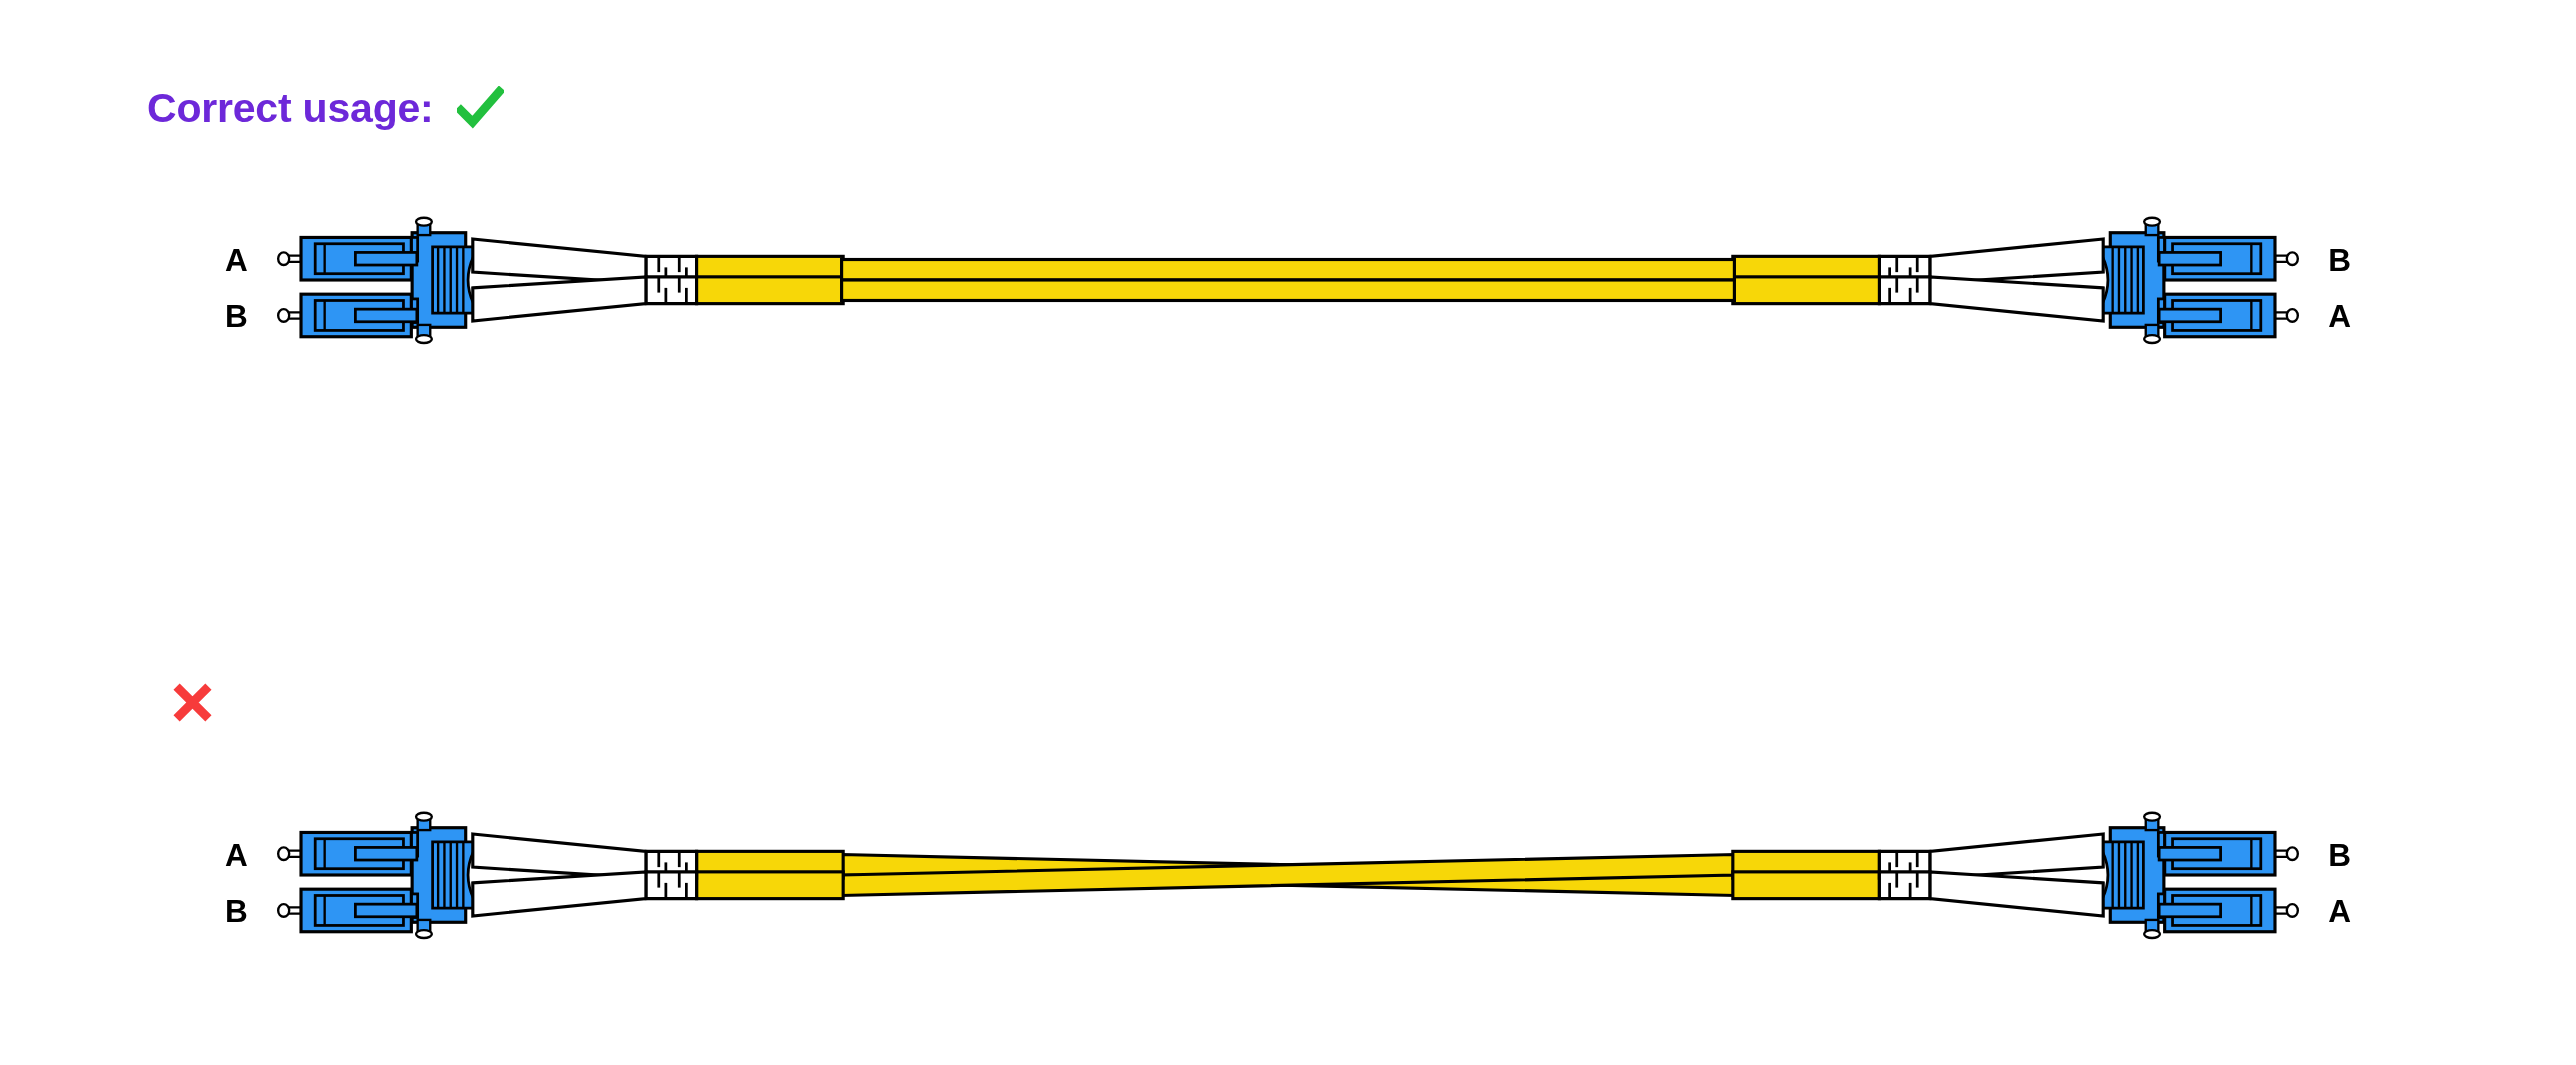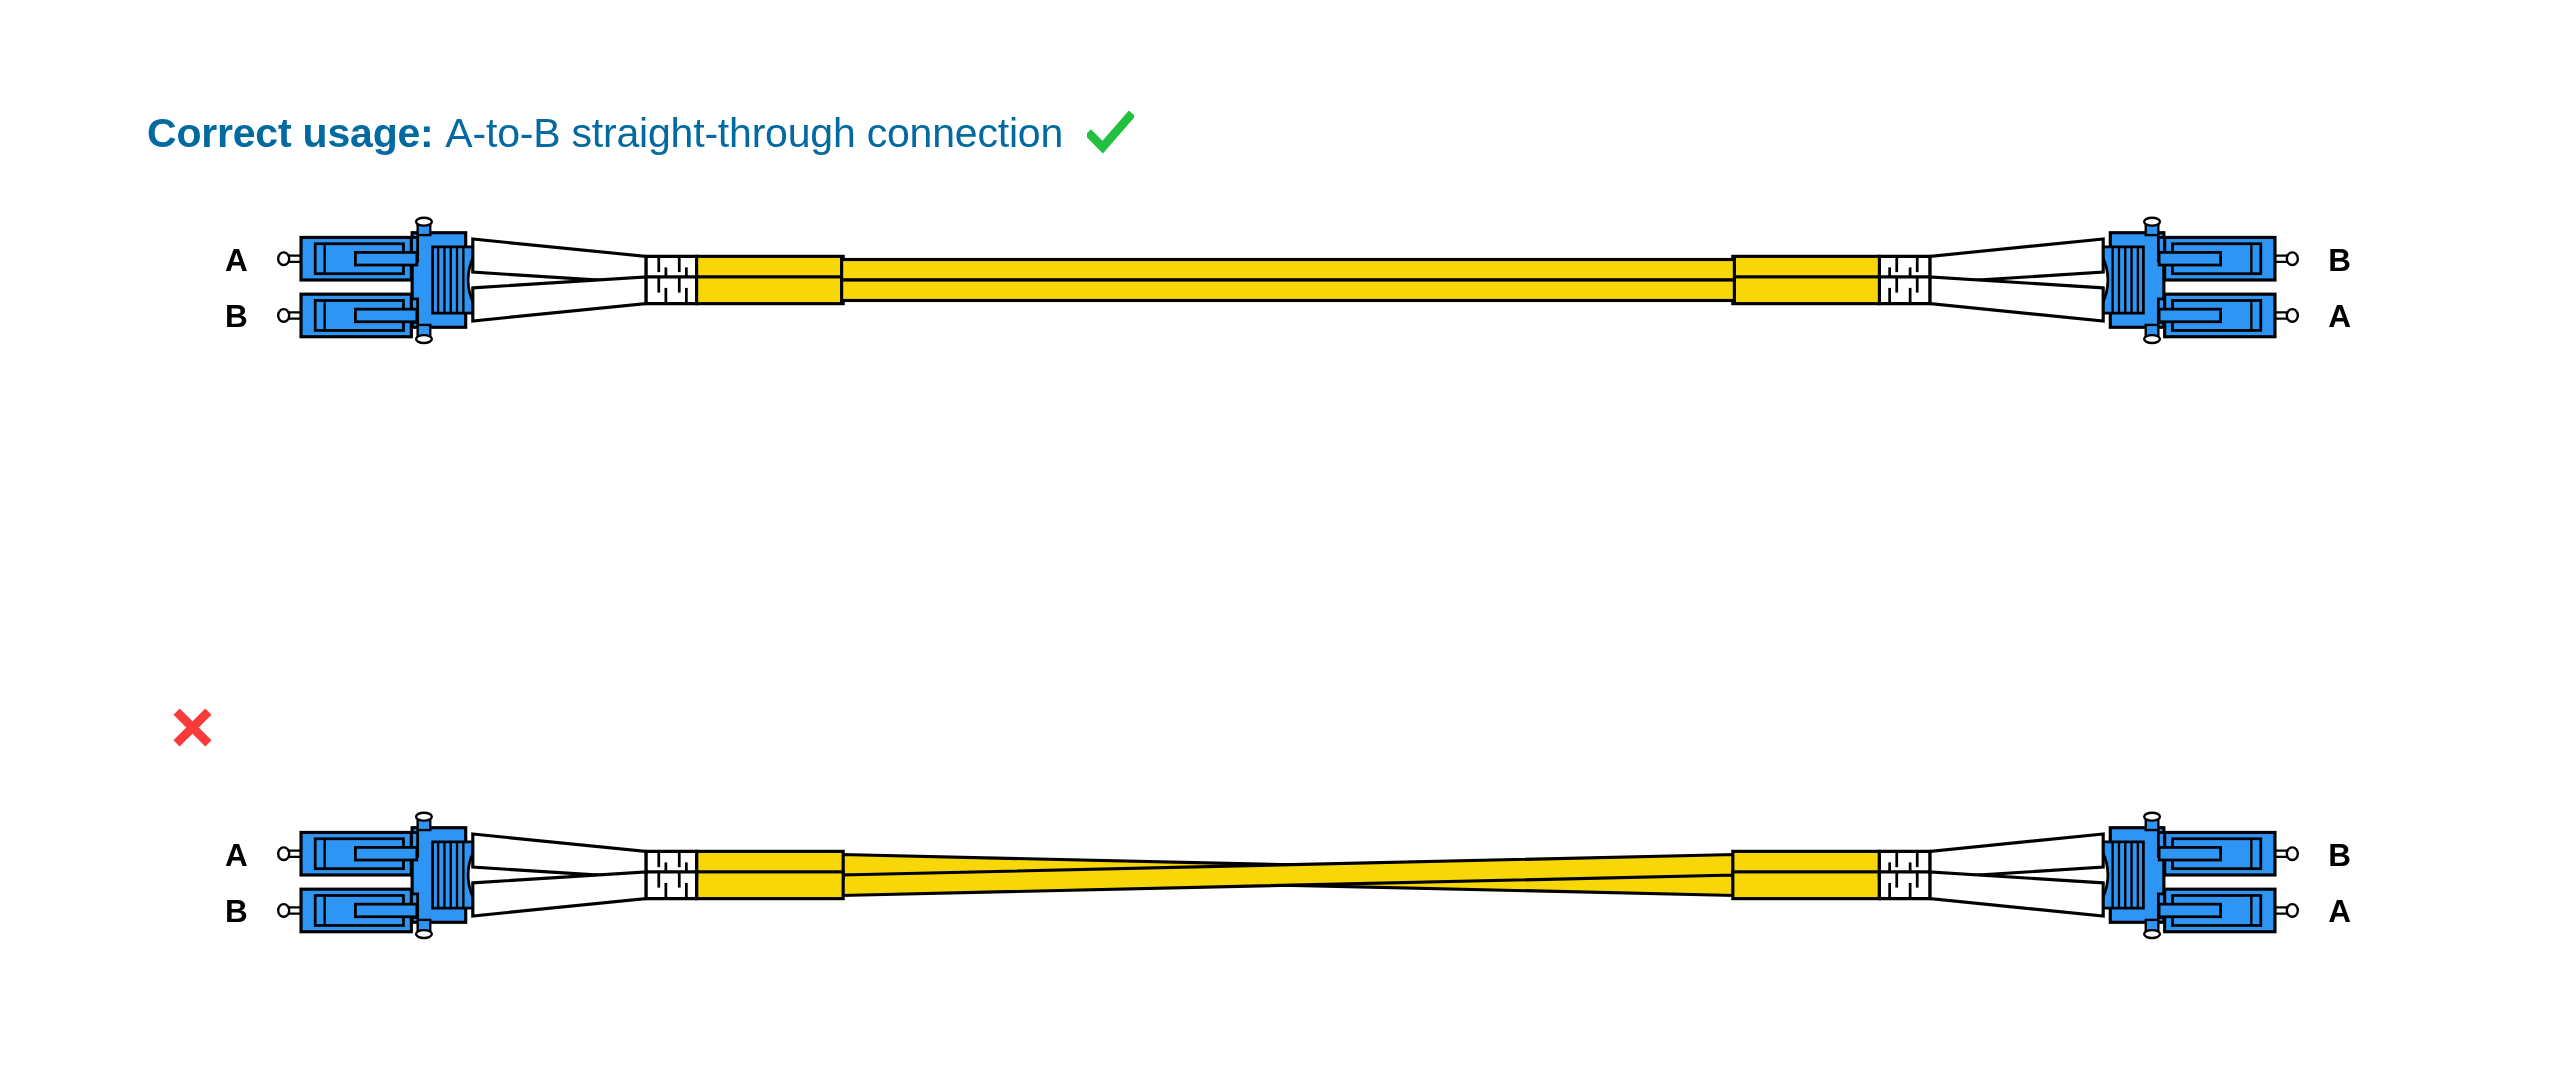--- a/index.html
+++ b/index.html
@@ -18,27 +18,27 @@
     position: absolute;
     left: 0;
     width: 2576px;
   }
   #figure-correct { top: 0; }
   #figure-incorrect { top: 595px; }
 
   .caption {
     position: absolute;
     left: 147px;
-    top: 111px;
+    top: 86px;
     display: flex;
     align-items: center;
     white-space: nowrap;
     font-size: 41px;
     line-height: 1;
-    color: #0369a1;
+    color: #6d28d9;
   }
   .caption-label {
     font-weight: bold;
     letter-spacing: -0.2px;
   }
   .caption-text {
     font-weight: normal;
     margin-left: 11.8px;
     letter-spacing: -0.2px;
   }
@@ -57,21 +57,20 @@
   }
   .diagram svg { display: block; }
 </style>
 </head>
 <body>
 
 <div class="figure" id="figure-correct">
 
   <div class="caption">
     <span class="caption-label">Correct usage:</span>
-    <span class="caption-text">A-to-B straight-through connection</span>
     <span class="caption-mark">
       <svg width="47" height="44" viewBox="0 0 60 56">
         <path d="M5 31 L20 46 L54 7" fill="none" stroke="#22c03e" stroke-width="11" stroke-linecap="square" stroke-linejoin="miter"></path>
       </svg>
     </span>
   </div>
 
   <div class="diagram">
     <svg width="2576" height="158" viewBox="0 0 3269 200">
       <defs>

